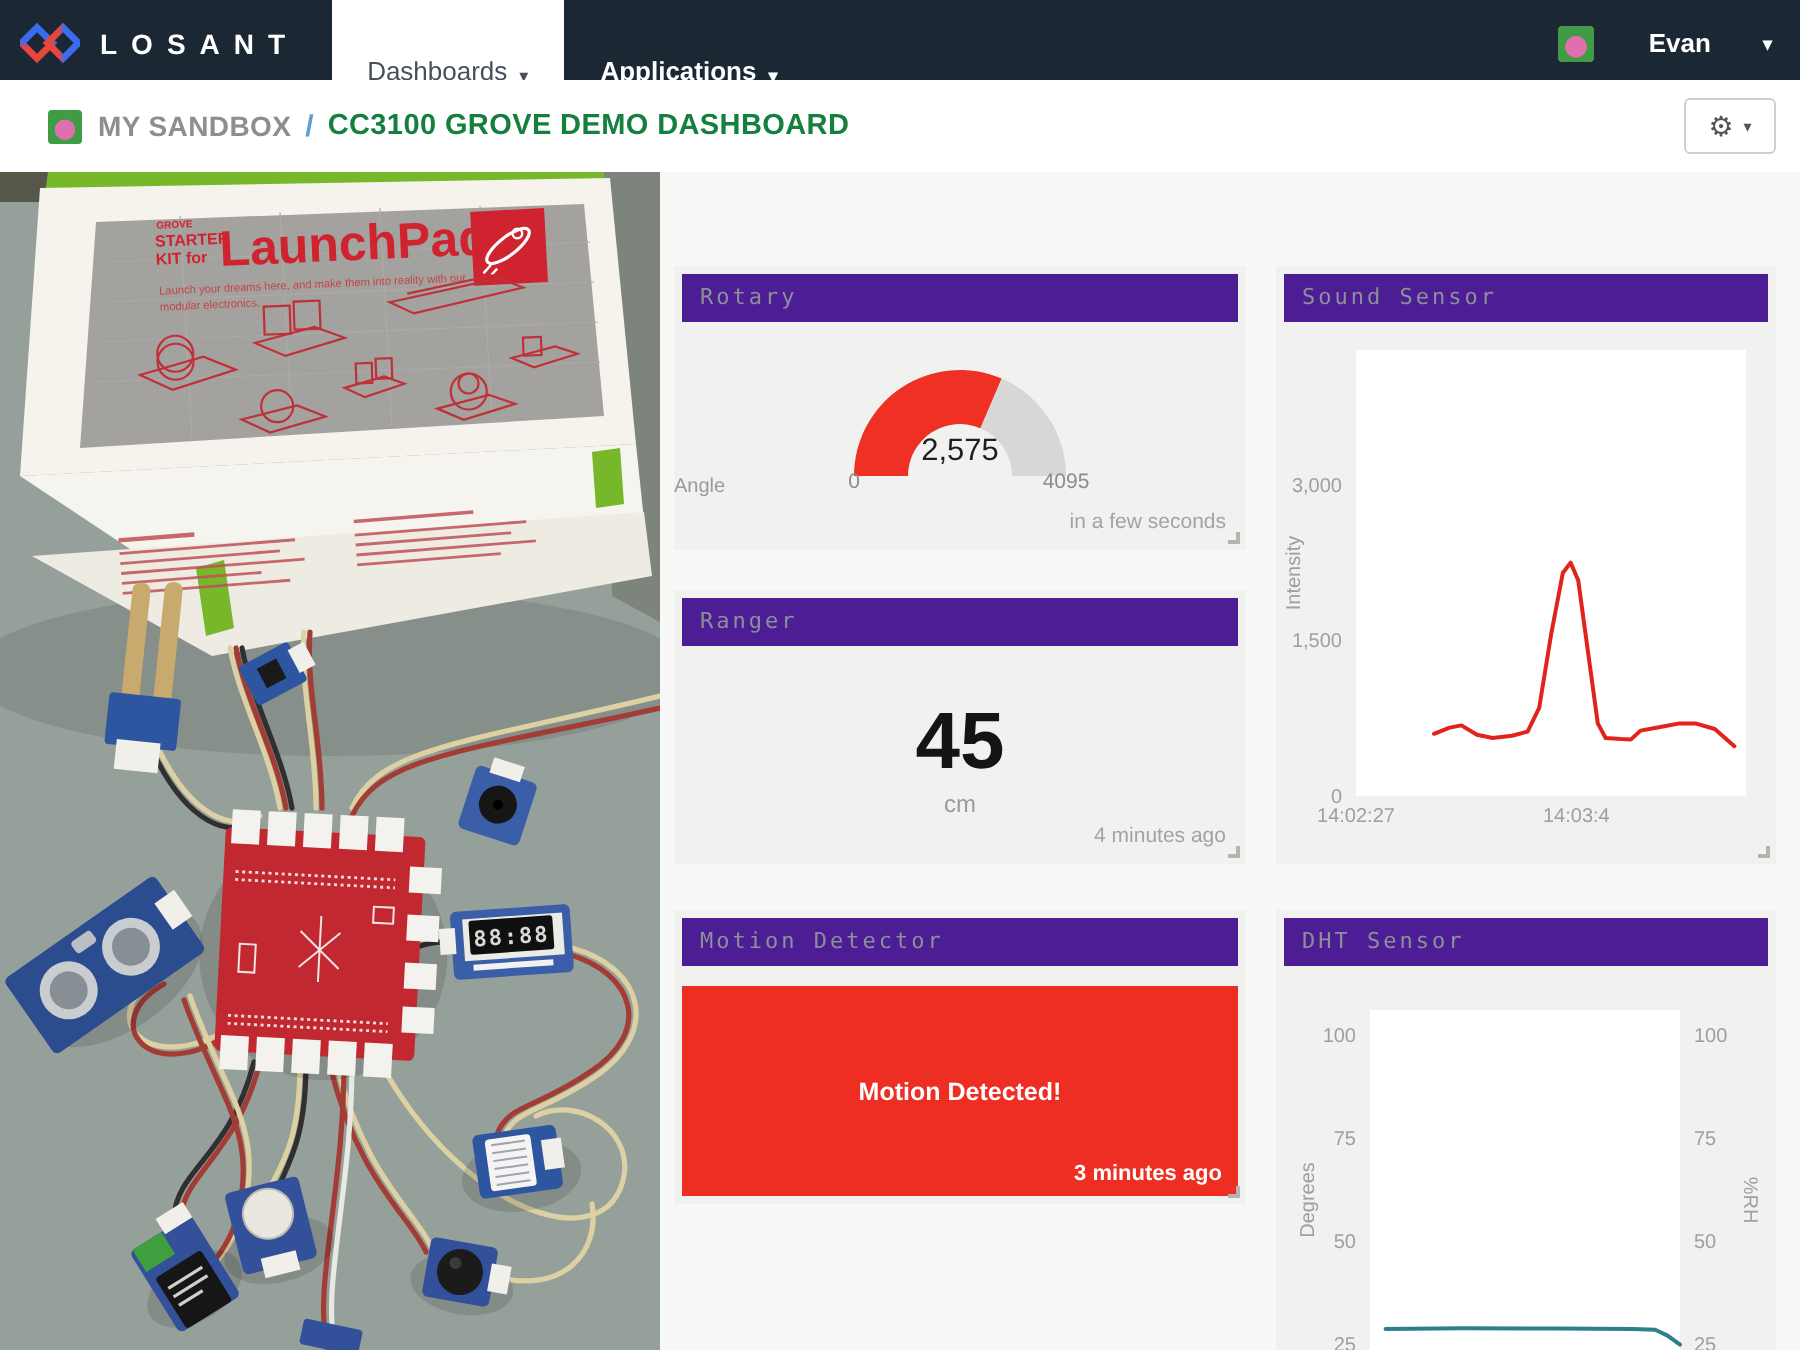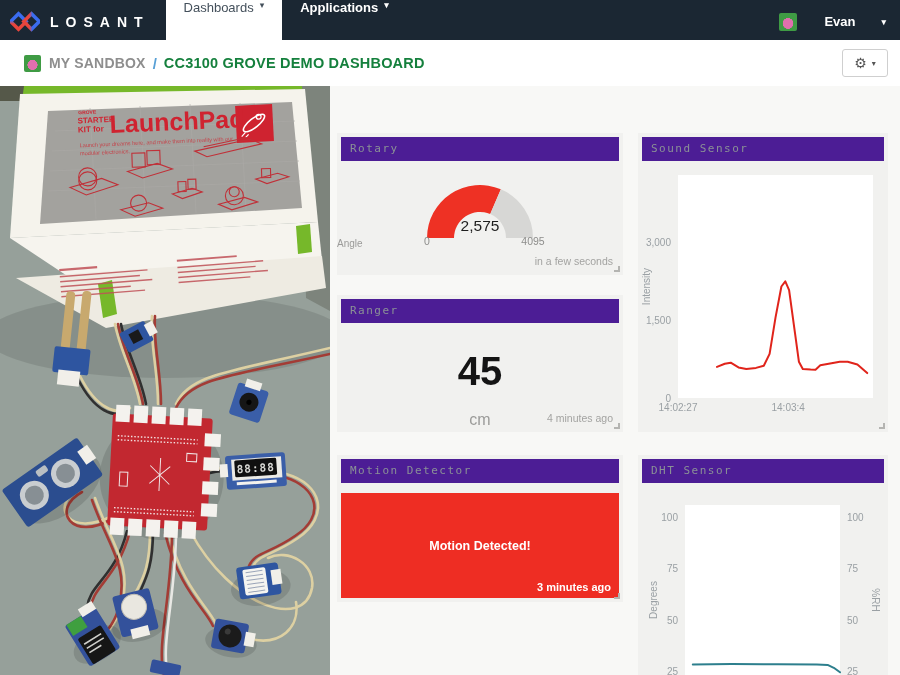--- a/index.html
+++ b/index.html
@@ -4,21 +4,21 @@
 <style>
   * { box-sizing: border-box; }
   html,body { margin:0; padding:0; width:900px; height:675px; overflow:hidden;
               font-family:"Liberation Sans", sans-serif; background:#f8f8f6; position:relative; }
 
   
   .navbar { position:absolute; left:0; top:0; width:900px; height:43px; background:#1b2733;
             display:flex; align-items:stretch; }
   .brand { display:flex; align-items:center; padding:0 16px 0 10px; }
   .brand-text { color:#fff; font-size:14px; font-weight:bold; letter-spacing:7px; margin-left:10px; }
-  .nav-tab { display:flex; align-items:flex-start; padding:0 18px; color:#fff; font-size:13px;
+  .nav-tab { display:flex; align-items:flex-end; padding:0 18px; color:#fff; font-size:13px;
              font-weight:bold; cursor:pointer; }
   .nav-tab.active { background:#fff; color:#44505b; font-weight:normal; }
   .nav-caret { font-size:9px; margin-left:6px; }
   .nav-spacer { flex:1; }
   .user-menu { display:flex; align-items:center; padding:0 14px; color:#fff; font-size:13px; font-weight:bold;gap:20px; }
   .avatar { width:18px; height:18px; border-radius:2px; margin-right:7px;
             background:radial-gradient(circle at 50% 58%, #e06fae 0 38%, #3f9b44 40%); }
 
   
   .crumb-bar { position:absolute; left:0; top:40px; width:900px; height:46px; background:#ffffff;
@@ -56,21 +56,21 @@
   .g-value { position:absolute; left:0; right:0; top:84px; text-align:center; font-size:15.5px;
              font-weight:normal; color:#1e1e1e; }
   .g-label { position:absolute; left:0; right:0; top:105px; font-size:10px; color:#9b9b99; }
   .g-min { position:absolute; left:80px; top:102px; width:20px; text-align:center; font-size:10.5px; color:#8d8d8b; }
   .g-max { position:absolute; left:176px; top:102px; width:40px; text-align:center; font-size:10.5px; color:#8d8d8b; }
 
   .chart-svg { position:absolute; left:0; top:28px; }
   .tick { font-family:"Liberation Sans", sans-serif; font-size:10px; fill:#9aa0a4; }
 
   .r-value { margin-top:26px; text-align:center; font-size:40px; font-weight:bold; color:#141414; line-height:1.1; }
-  .r-unit  { text-align:center; font-size:16px; color:#9b9b99; margin-top:18px; }
+  .r-unit  { text-align:center; font-size:12px; color:#9b9b99; margin-top:2px; }
 
   .motion-body { position:absolute; left:4px; right:4px; top:38px; bottom:4px; background:#ee2d23;
                  display:flex; align-items:center; justify-content:center; }
   .motion-msg { color:#fff; font-weight:bold; font-size:12.5px; }
   .motion-updated { position:absolute; right:8px; bottom:5px; color:#fff; font-weight:bold; font-size:11px; }
 
   .bk-kicker { font-weight:bold; }
 </style>
 </head>
 <body>

